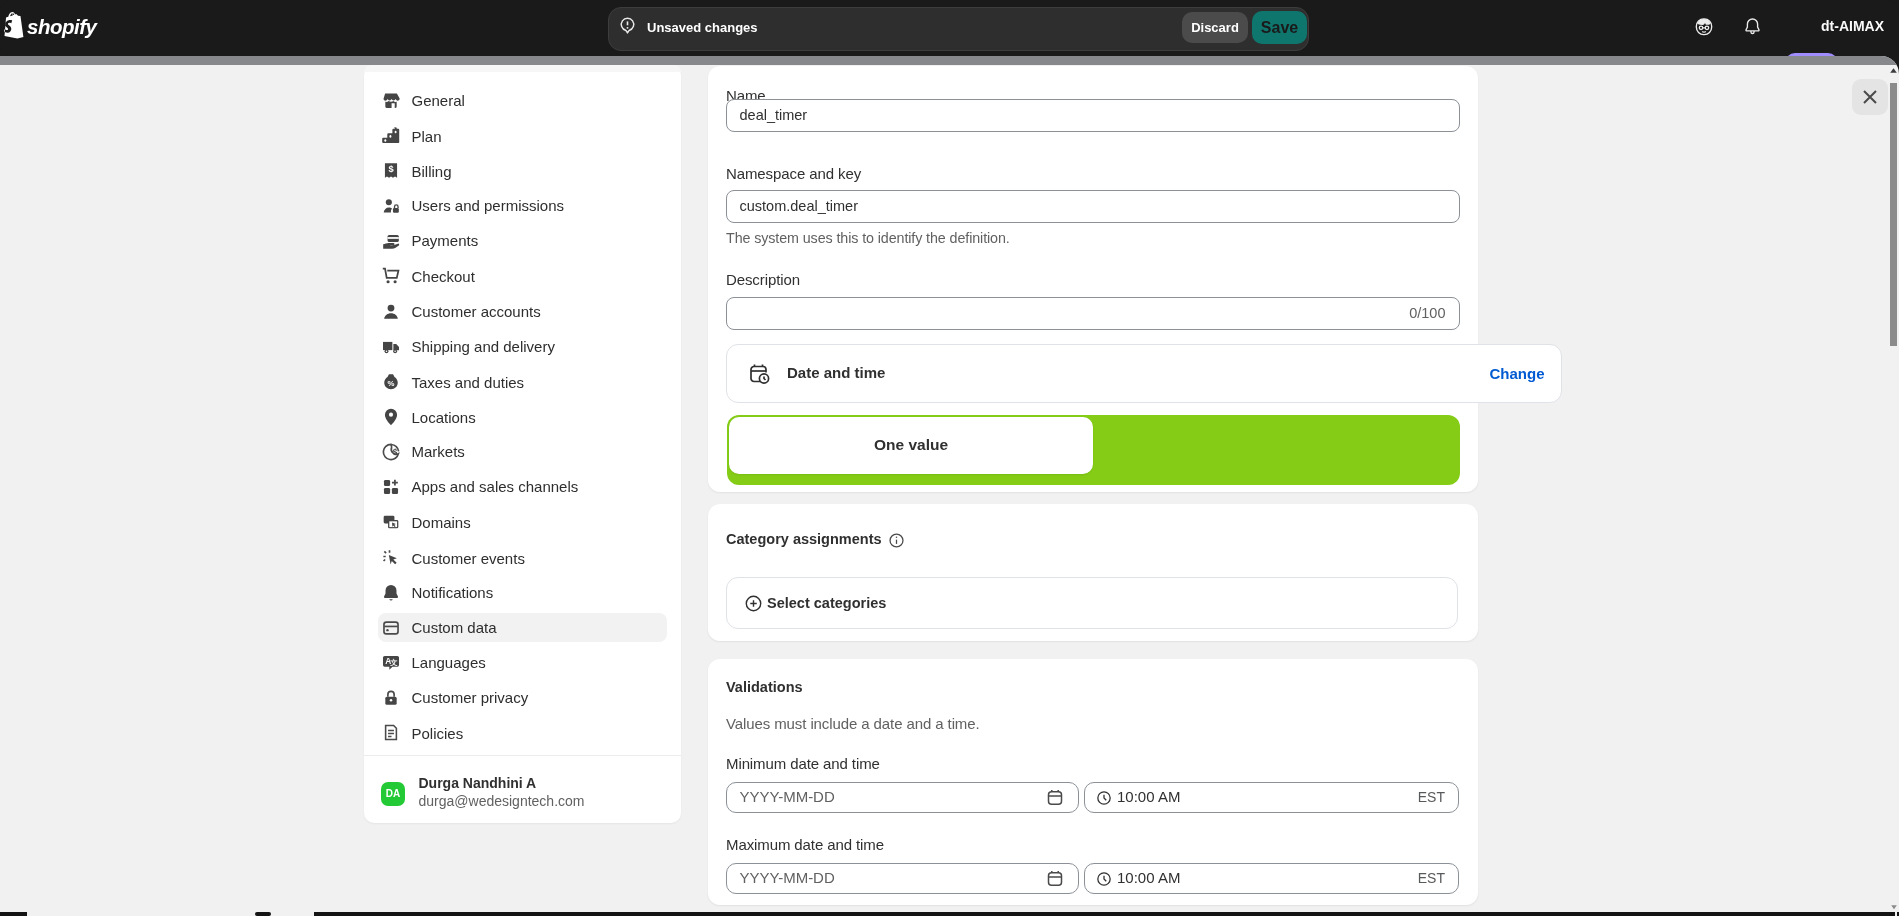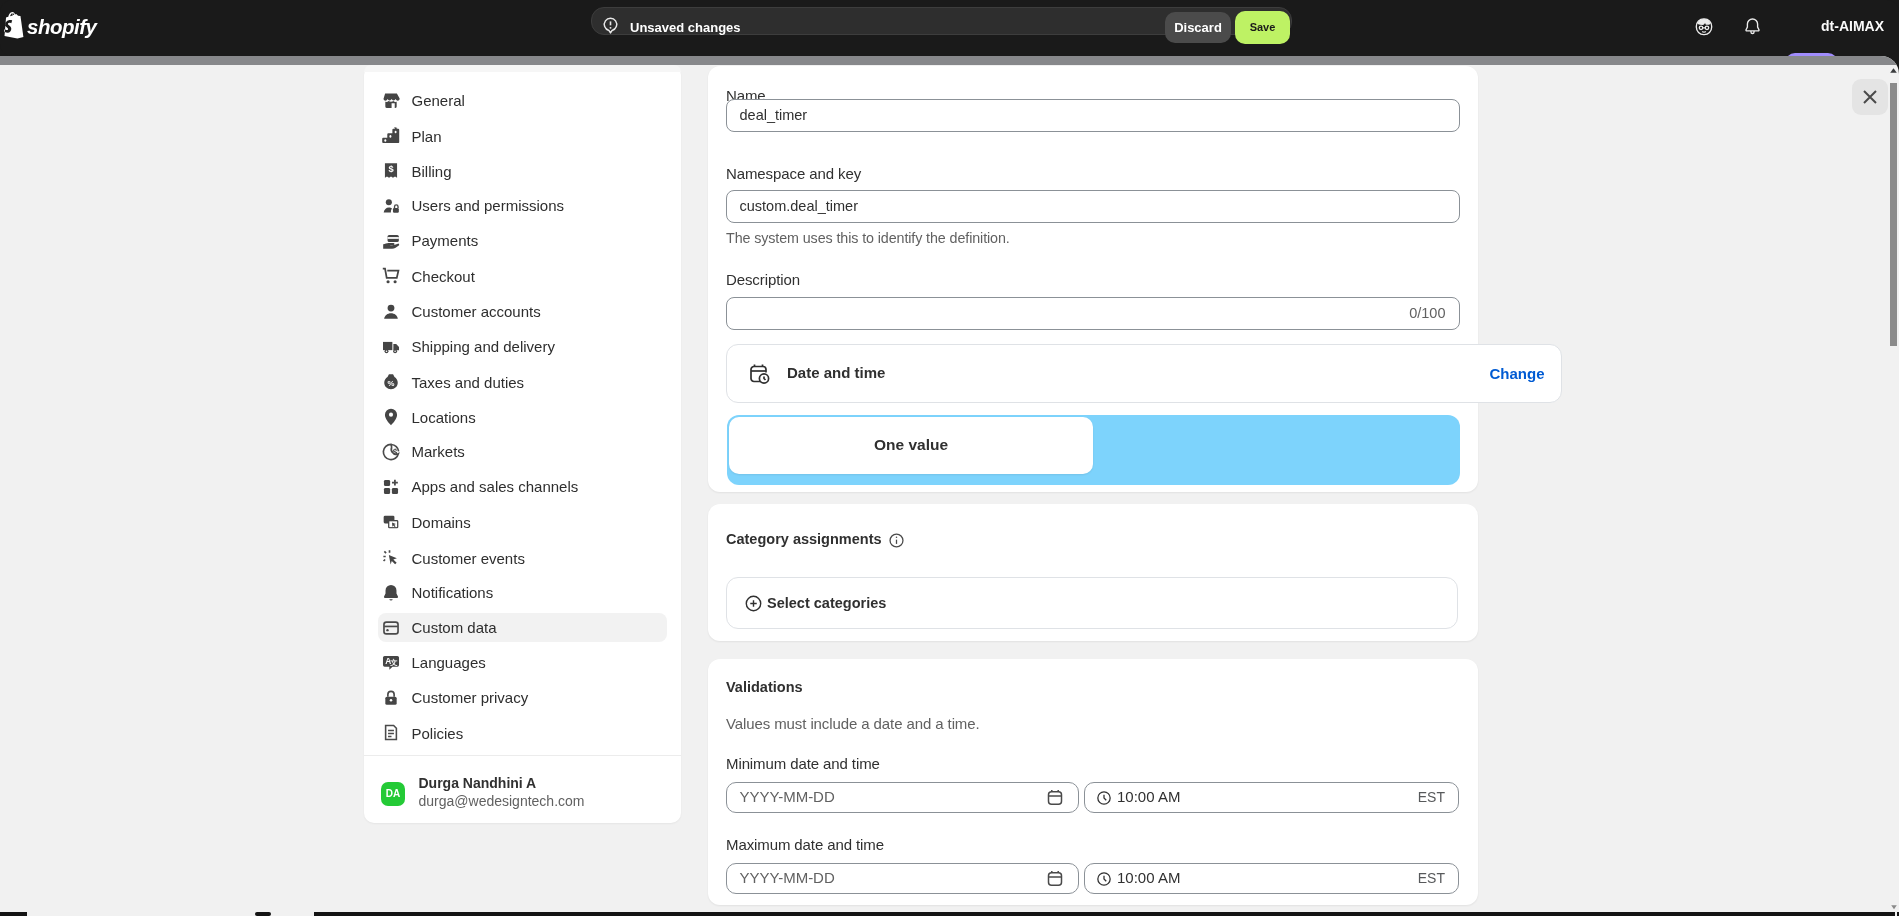--- a/index.html
+++ b/index.html
@@ -4,24 +4,24 @@
 <style>
   * { margin:0; padding:0; box-sizing:border-box; }
   html,body { width:1899px; height:916px; overflow:hidden; }
   body { font-family:"Liberation Sans", sans-serif; background:#1a1a1a; }
   #app { position:relative; width:1899px; height:916px; overflow:hidden; background:#1a1a1a; }
   .abs { position:absolute; }
   
   #topbar { position:absolute; left:0; top:0; width:1899px; height:56px; background:#1a1a1a;border-radius:12px; }
   #logo { position:absolute; left:2px; top:10px; }
   #wordmark { position:absolute; left:27px; top:15px; font-size:20.5px; font-weight:700; font-style:italic; color:#fff; letter-spacing:-0.5px; }
-  #pill { position:absolute; left:591px; top:7px; width:701px; height:28px; background:#2e2e2e; border:1px solid #3d3d3d; border-radius:13px; }
+  #pill { position:absolute; left:608px; top:7px; width:701px; height:44px; background:#2e2e2e; border:1px solid #3d3d3d; border-radius:13px; }
   #pill .msg { position:absolute; left:38px; top:0; height:39px; line-height:39px; color:#fff; font-size:13px; font-weight:700; }
   #btn-discard { position:absolute; left:573px; top:4px; width:66px; height:31px; background:#4b4b4b; border-radius:10px; color:#fff; font-size:13px; font-weight:700; text-align:center; line-height:31px; }
-  #btn-save { position:absolute; left:643px; top:3px; width:55px; height:33px; background:#bef264; border-radius:10px; color:#1a1a1a; font-size:11px; font-weight:700; text-align:center; line-height:33px; }
+  #btn-save { position:absolute; left:643px; top:3px; width:55px; height:33px; background:#0f766e; border-radius:10px; color:#1a1a1a; font-size:16px; font-weight:700; text-align:center; line-height:33px; }
   #avatar-top { position:absolute; left:1785px; top:10px; width:53px; height:31px; background:#a08cfc; border-radius:10px; color:#fff; font-size:11px; font-weight:700; text-align:right; line-height:31px;margin-top:43px; }
   #topname { position:absolute; left:1821px; top:0; height:53px; line-height:53px; color:#fafafa; font-size:14px; font-weight:700; }
   
   #page { position:absolute; left:0; top:56px; width:1899px; height:860px; background:#f1f1f1; border-top-right-radius:18px; overflow:hidden; }
   #band { position:absolute; left:0; top:0; width:1899px; height:8.5px; background:#87888b; }
   
   #sidebar { position:absolute; left:363.5px; top:64.5px; width:317px; height:758px; background:#fff; border-radius:10px; box-shadow:0 1px 2px rgba(0,0,0,0.05); }
   #sidebar .topstrip { position:absolute; left:0; top:0; width:100%; height:7px; background:#f6f6f6; border-radius:10px 10px 0 0; }
   .nav-item { position:absolute; left:14.5px; width:289px; height:29px; display:flex; align-items:center; border-radius:8px; }
   .nav-item svg { margin-left:4px; flex:none; }
@@ -32,21 +32,21 @@
   #sb-avatar { position:absolute; left:17.5px; top:26px; width:24px; height:24px; border-radius:7px; background:#24ca36; color:#fff; font-size:10px; font-weight:700; text-align:center; line-height:24px; }
   #sb-name { position:absolute; left:55px; top:19px; font-size:14px; font-weight:700; color:#303030; }
   #sb-email { position:absolute; left:55px; top:37.5px; font-size:14px; color:#616161; }
   
   .card { position:absolute; left:708px; width:769.5px; background:#fff; border-radius:12px; box-shadow:0 1px 2px rgba(26,26,26,0.07); }
   .lbl { position:absolute; left:18px; font-size:15px; color:#303030; letter-spacing:-0.1px; }
   .inp { position:absolute; left:17.5px; width:734px; height:33px; border:1px solid #8b9197; border-radius:8px; background:#fff; font-size:14.5px; color:#303030; line-height:31px; padding:0 13px; }
   .gray { color:#616161; }
   .boxline { position:absolute; border:1px solid #dfe2e6; border-radius:12px; background:#fff; }
   
-  #seg { position:absolute; left:18.5px; top:349px; width:733px; height:70px; background:#7dd3fc; border-radius:12px; }
+  #seg { position:absolute; left:18.5px; top:349px; width:733px; height:70px; background:#84cc16; border-radius:12px; }
   #seg .on { position:absolute; left:2.5px; top:2px; width:364px; height:56.5px; background:#fff; border-radius:10px; box-shadow:0 1px 2px rgba(0,0,0,0.08); text-align:center; line-height:56.5px; font-size:15.5px; font-weight:700; color:#303030; }
   #seg .off { position:absolute; left:366px; top:0; width:367px; height:60.5px; text-align:center; line-height:60.5px; font-size:15.5px; font-weight:700; color:#454545; }
   
   #closebtn { position:absolute; left:1852px; top:79px; width:35.5px; height:35.5px; background:#e4e4e4; border-radius:9px; }
   
   #vthumb { position:absolute; left:1890px; top:83px; width:6.5px; height:263px; background:#8b8b8b; }
   .seg-dark { position:absolute; top:911.5px; height:4.5px; background:#141414; }
 </style>
 </head>
 <body>

